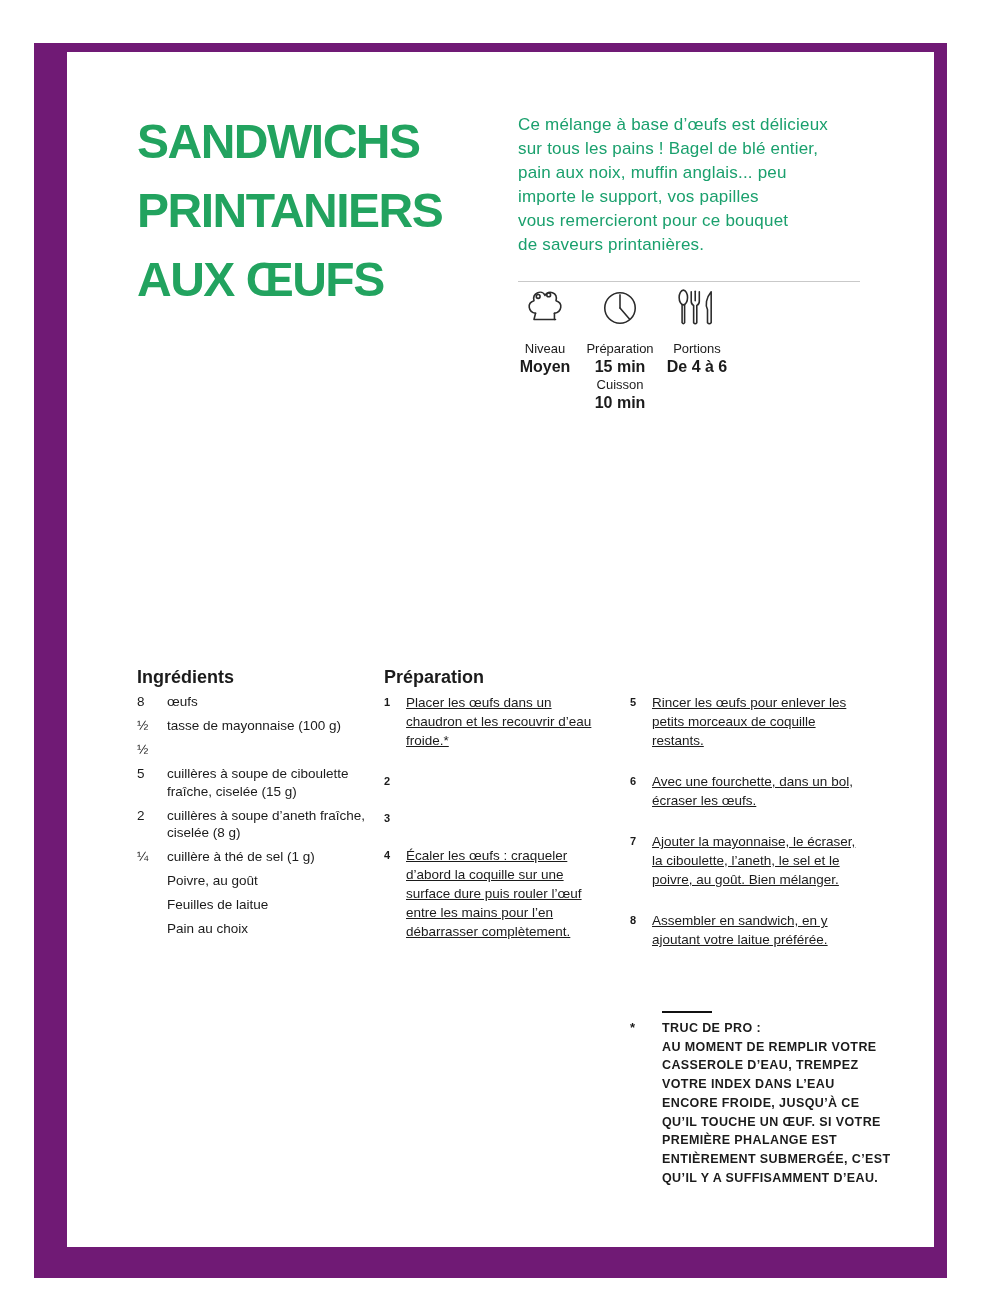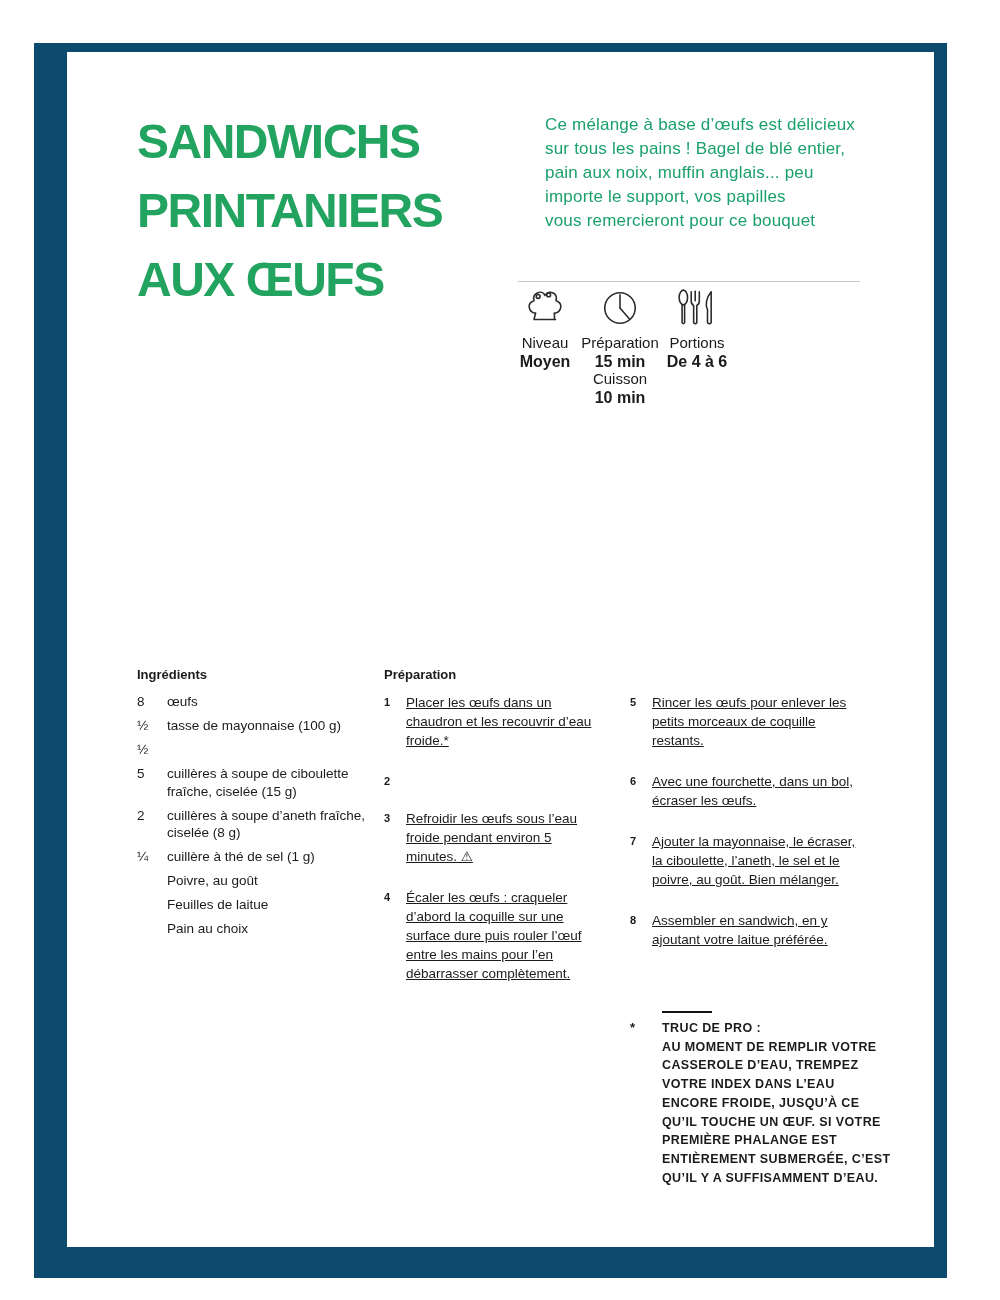--- a/index.html
+++ b/index.html
@@ -8,21 +8,21 @@
     background: #ffffff;
     font-family: "Liberation Sans", sans-serif;
     color: #1b1b1b;
     position: relative;
     overflow: hidden;
   }
   .frame {
     position: absolute;
     left: 34px; top: 43px;
     width: 913px; height: 1235px;
-    background: #0c4a6e;
+    background: #701a75;
   }
   .page {
     position: absolute;
     left: 33px; top: 9px;
     width: 867px; height: 1195px;
     background: #ffffff;
   }
   
   .title {
     position: absolute;
@@ -35,21 +35,20 @@
     text-transform: uppercase;
   }
   .intro {
     position: absolute;
     left: 451px; top: 61px;
     width: 360px;
     font-size: 17px;
     line-height: 24px;
     letter-spacing: 0.2px;
     color: #1aa06d;
-    margin-left: 27px;
   }
   
   .meta-divider {
     position: absolute;
     left: 451px; top: 229px;
     width: 342px; height: 1px;
     background: #c9c9c9;
   }
   .meta-col {
     position: absolute;
@@ -61,40 +60,40 @@
   .meta-col.c2 { left: 507px; }
   .meta-col.c3 { left: 584px; }
   .meta-icon {
     height: 44px;
     display: flex;
     align-items: center;
     justify-content: center;
   }
   .meta-icon svg { stroke: #2b2b2b; fill: none; stroke-width: 1.5; stroke-linecap: round; stroke-linejoin: round; }
   .meta-label {
-    margin-top: 4px;
-    font-size: 15px;
+    margin-top: 11px;
+    font-size: 13px;
     color: #1b1b1b;
   }
   .meta-value {
     margin-top: 2px;
     font-size: 16px;
     font-weight: 700;
   }
   .meta-sub {
     position: absolute;
     left: 507px; top: 314px;
     width: 92px;
     text-align: center;
   }
   
   .col-heading {
     position: absolute;
     top: 615px;
-    font-size: 13px;
+    font-size: 18px;
     font-weight: 700;
   }
   .col-heading.h-ing { left: 70px; }
   .col-heading.h-prep { left: 317px; }
   .ingredients {
     position: absolute;
     left: 70px; top: 641px;
     width: 232px;
   }
   .ing-row {
@@ -161,20 +160,21 @@
       <div>PRINTANIERS</div>
       <div>AUX ŒUFS</div>
     </div>
 
     <div class="intro">
       <div>Ce mélange à base d’œufs est délicieux</div>
       <div>sur tous les pains ! Bagel de blé entier,</div>
       <div>pain aux noix, muffin anglais... peu</div>
       <div>importe le support, vos papilles</div>
       <div>vous remercieront pour ce bouquet</div>
+      <div>de saveurs printanières.</div>
     </div>
 
     <div class="meta-divider"></div>
 
     <div class="meta-col c1">
       <div class="meta-icon">
         <svg width="42" height="42" viewBox="0 0 40 40">
           <path d="M11 25 C4 24 2.5 15 9.5 13 C7.5 5.5 17.5 2 20 8 C23 2.5 32.5 5 30.5 13 C37.5 15 36 24 29 25"></path>
           <circle cx="13.5" cy="9" r="1.8"></circle>
           <circle cx="23.5" cy="7.5" r="1.8"></circle>
@@ -261,21 +261,20 @@
     <div class="steps s1">
       <div class="step-row">
         <span class="step-num">1</span>
         <span class="step-text">Placer les œufs dans un chaudron et les recouvrir d’eau froide.*</span>
       </div>
       <div class="step-row">
         <span class="step-num">2</span>
       </div>
       <div class="step-row">
         <span class="step-num">3</span>
-        <span class="step-text">Refroidir les œufs sous l’eau froide pendant environ 5 minutes. ⚠</span>
       </div>
       <div class="step-row">
         <span class="step-num">4</span>
         <span class="step-text">Écaler les œufs : craqueler d’abord la coquille sur une surface dure puis rouler l’œuf entre les mains pour l’en débarrasser complètement.</span>
       </div>
     </div>
 
     <div class="steps s2">
       <div class="step-row">
         <span class="step-num">5</span>

